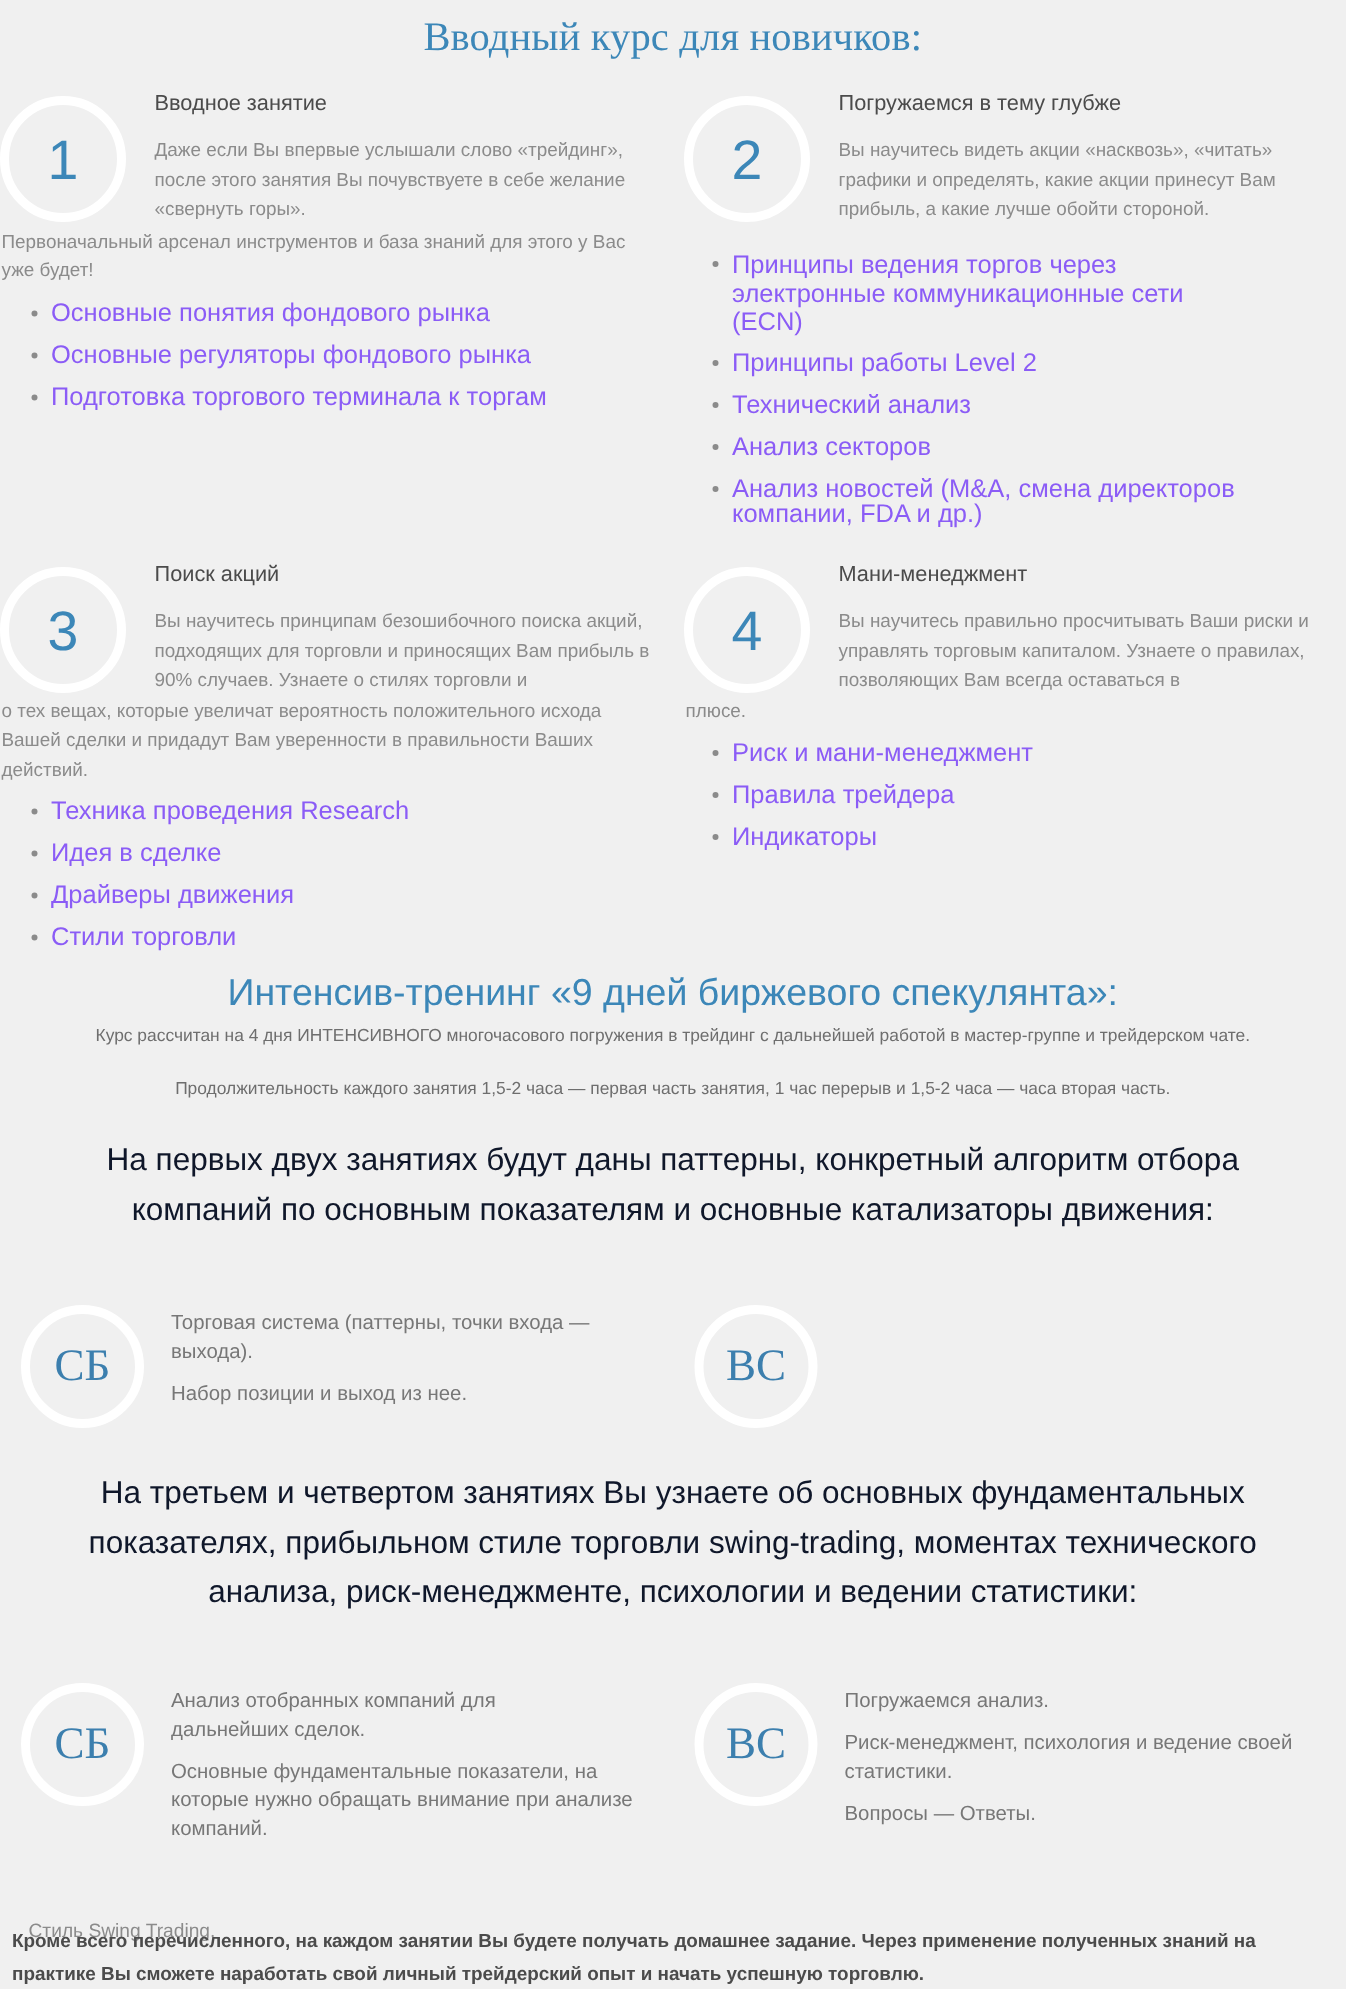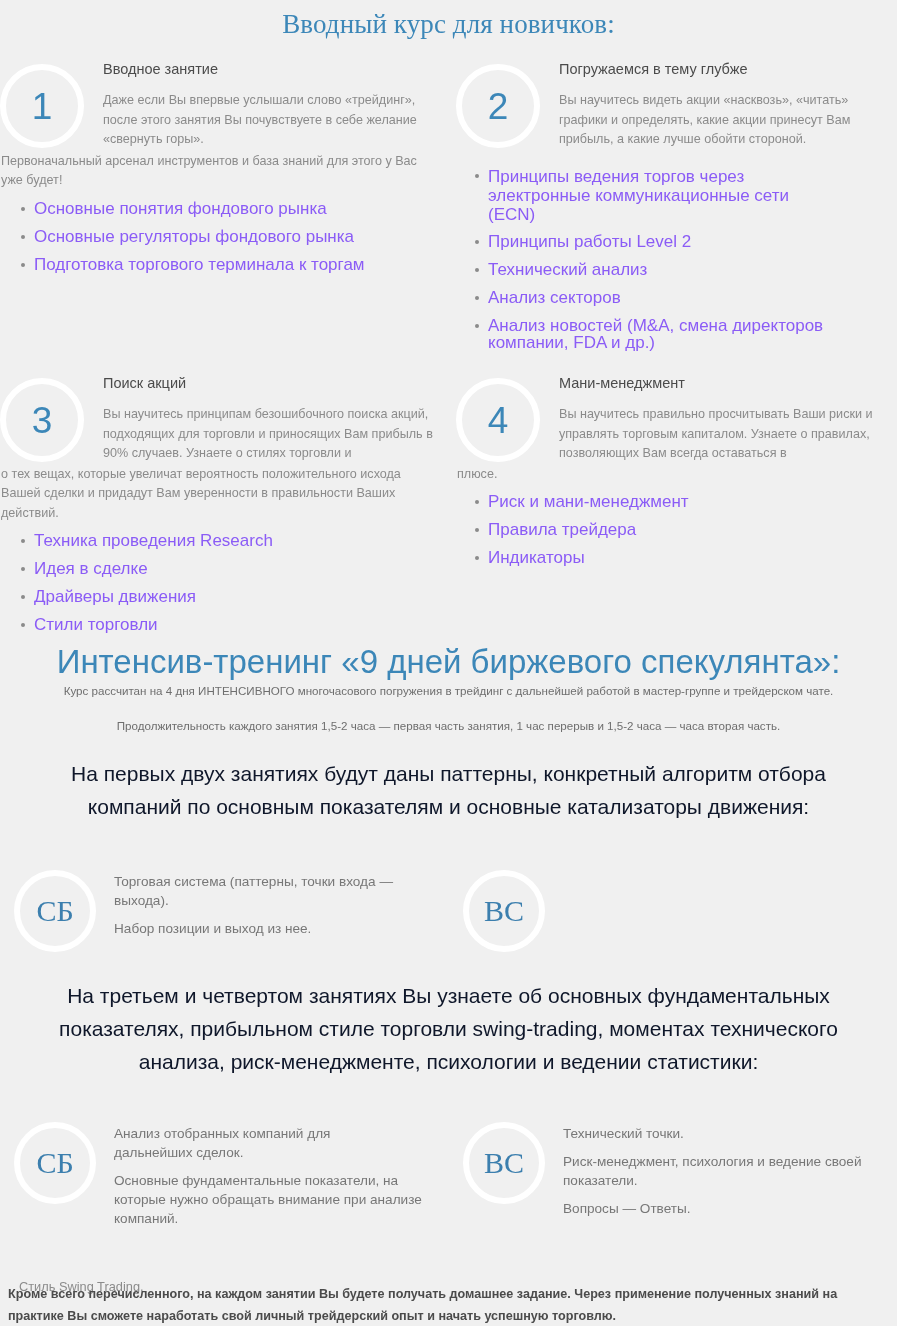--- a/index.html
+++ b/index.html
@@ -23,21 +23,21 @@
     font-size: 27px;
     font-weight: 400;
     text-align: center;
     margin: 0;
     padding: 4px 0 0 0;
     line-height: 34px;
     letter-spacing: 0.1px;
   }
   .h-blue-second {
     color: #3c87b8;
-    font-size: 33px;
+    font-size: 25px;
     font-weight: 400;
     text-align: center;
     margin: 0;
     line-height: 32px;
   }
   .h-gray-big {
     color: #0f172a;
     font-size: 21px;
     font-weight: 400;
     text-align: center;
@@ -279,21 +279,21 @@
     <p class="day-line" style="width:290px;">Анализ отобранных компаний для дальнейших сделок.</p>
     <p class="day-line" style="width:325px;">Основные фундаментальные показатели, на которые нужно обращать внимание при анализе компаний.</p>
   </div>
 </div>
 
 <div class="abs day-card" style="left:463px; top:1120px; width:430px;">
   <div class="badge badge-sm">
     <span class="badge-letters">ВС</span>
   </div>
   <div class="day-body">
-    <p class="day-line">Технический точки.</p>
-    <p class="day-line" style="width:325px;">Риск-менеджмент, психология и ведение своей показатели.</p>
+    <p class="day-line">Погружаемся анализ.</p>
+    <p class="day-line" style="width:325px;">Риск-менеджмент, психология и ведение своей статистики.</p>
     <p class="day-line">Вопросы — Ответы.</p>
   </div>
 </div>
 
 <p class="tail-line abs" style="left:0; top:1277px; width:400px;padding-left:19px;">Стиль Swing Trading.</p>
 
 <p class="footer-note abs" style="left:0; top:1283px; width:885px;">Кроме всего перечисленного, на каждом занятии Вы будете получать домашнее задание. Через применение полученных знаний на практике Вы сможете наработать свой личный трейдерский опыт и начать успешную торговлю.</p>
 
 </body></html>

